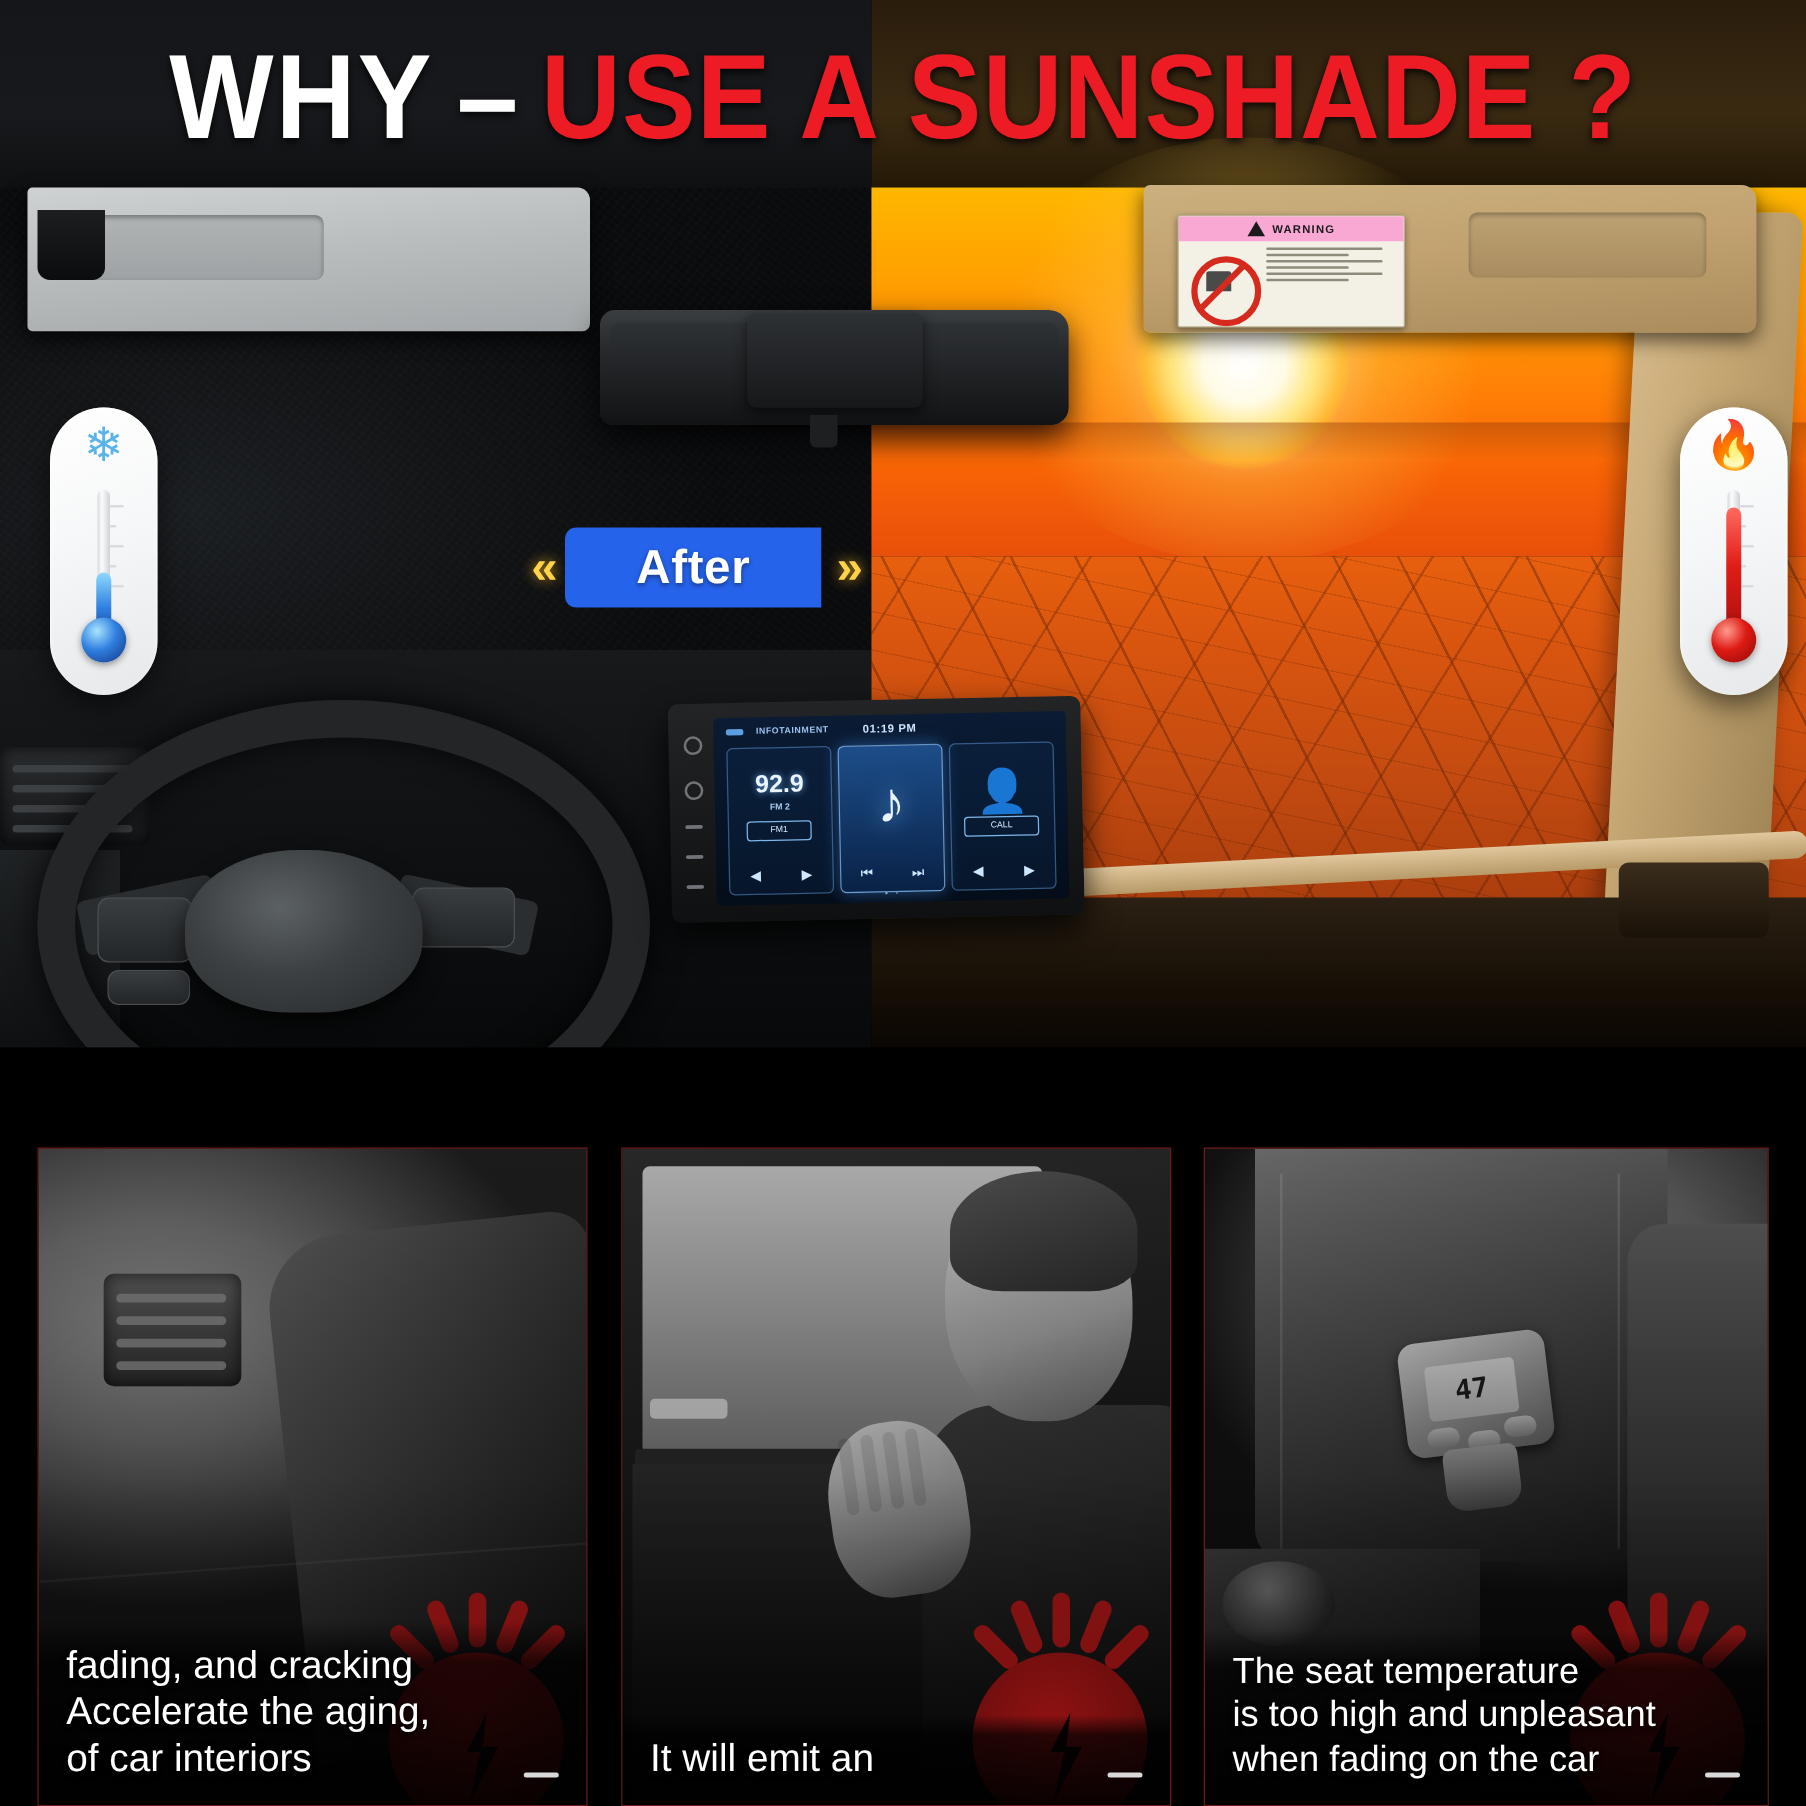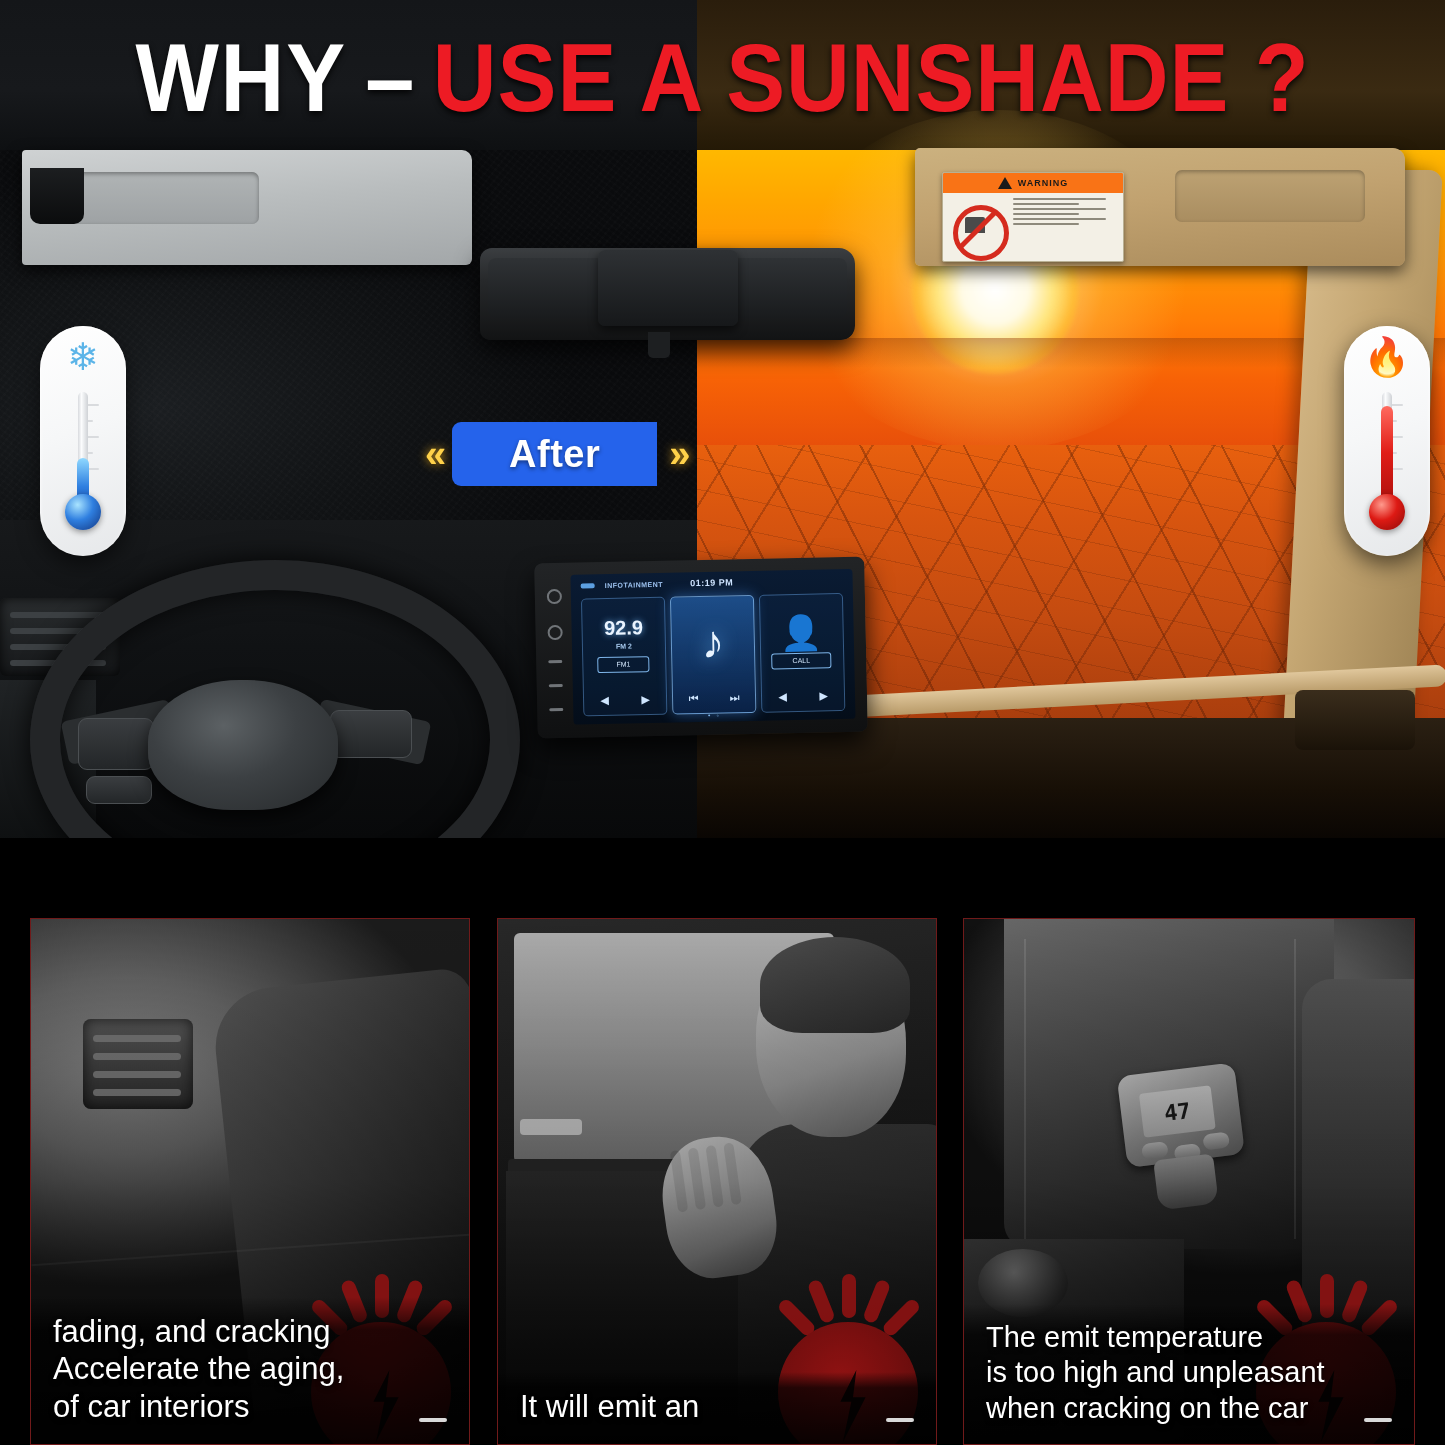--- a/index.html
+++ b/index.html
@@ -67,21 +67,21 @@
     background:linear-gradient(175deg,#cbb17f 0%,#c1a270 45%,#ab8c5c 100%);
     border-radius:5px 12px 8px 5px;
     box-shadow:0 6px 16px rgba(0,0,0,.6);}
   .hot-visor-slot{position:absolute;right:40px;top:22px;width:190px;height:52px;
     background:linear-gradient(180deg,#bda273,#a98d60);border-radius:7px;
     box-shadow:inset 0 2px 4px rgba(0,0,0,.3);}
   
   .warn-label{position:absolute;left:245px;top:172px;width:180px;height:88px;
     background:#f3f0e6;border:1px solid #b9b093;border-radius:2px;overflow:hidden;
     box-shadow:0 2px 5px rgba(0,0,0,.4);}
-  .warn-bar{height:20px;background:#f97316;display:flex;align-items:center;justify-content:center;gap:6px;}
+  .warn-bar{height:20px;background:#f9a8d4;display:flex;align-items:center;justify-content:center;gap:6px;}
   .warn-bar .tri{width:0;height:0;border-left:7px solid transparent;border-right:7px solid transparent;
     border-bottom:12px solid #1a1a1a;}
   .warn-bar span{font-size:9px;font-weight:bold;color:#1a1a1a;letter-spacing:1px;}
   .warn-body{display:flex;height:68px;}
   .warn-pic{width:66px;position:relative;}
   .no-sign{position:absolute;left:10px;top:12px;width:46px;height:46px;border:5px solid #d52b1e;border-radius:50%;}
   .no-sign:after{content:"";position:absolute;left:-4px;top:17px;width:48px;height:5px;background:#d52b1e;transform:rotate(-45deg);}
   .warn-seat{position:absolute;left:22px;top:24px;width:20px;height:16px;background:#4a4a4a;border-radius:2px 2px 0 0;}
   .warn-lines{flex:1;padding:5px 4px;}
   .warn-lines i{display:block;height:2px;background:#8e8a7c;margin-bottom:3px;border-radius:1px;}
@@ -555,20 +555,20 @@
       <div class="heatgfx">
         <div class="ray" style="transform:rotate(-45deg)"></div>
         <div class="ray" style="transform:rotate(-22deg)"></div>
         <div class="ray" style="transform:rotate(0deg)"></div>
         <div class="ray" style="transform:rotate(22deg)"></div>
         <div class="ray" style="transform:rotate(45deg)"></div>
         <div class="disc"></div>
         <div class="bolt"></div>
       </div>
       <div class="caption" style="font-size:29px">
-        <span class="ln">The emit temperature</span>
+        <span class="ln">The seat temperature</span>
         <span class="ln">is too high and unpleasant</span>
-        <span class="ln">when cracking on the car</span>
+        <span class="ln">when fading on the car</span>
         <span class="cap-dash"></span>
       </div>
     </div>
   </div>
 </div>
 
 </body></html>

